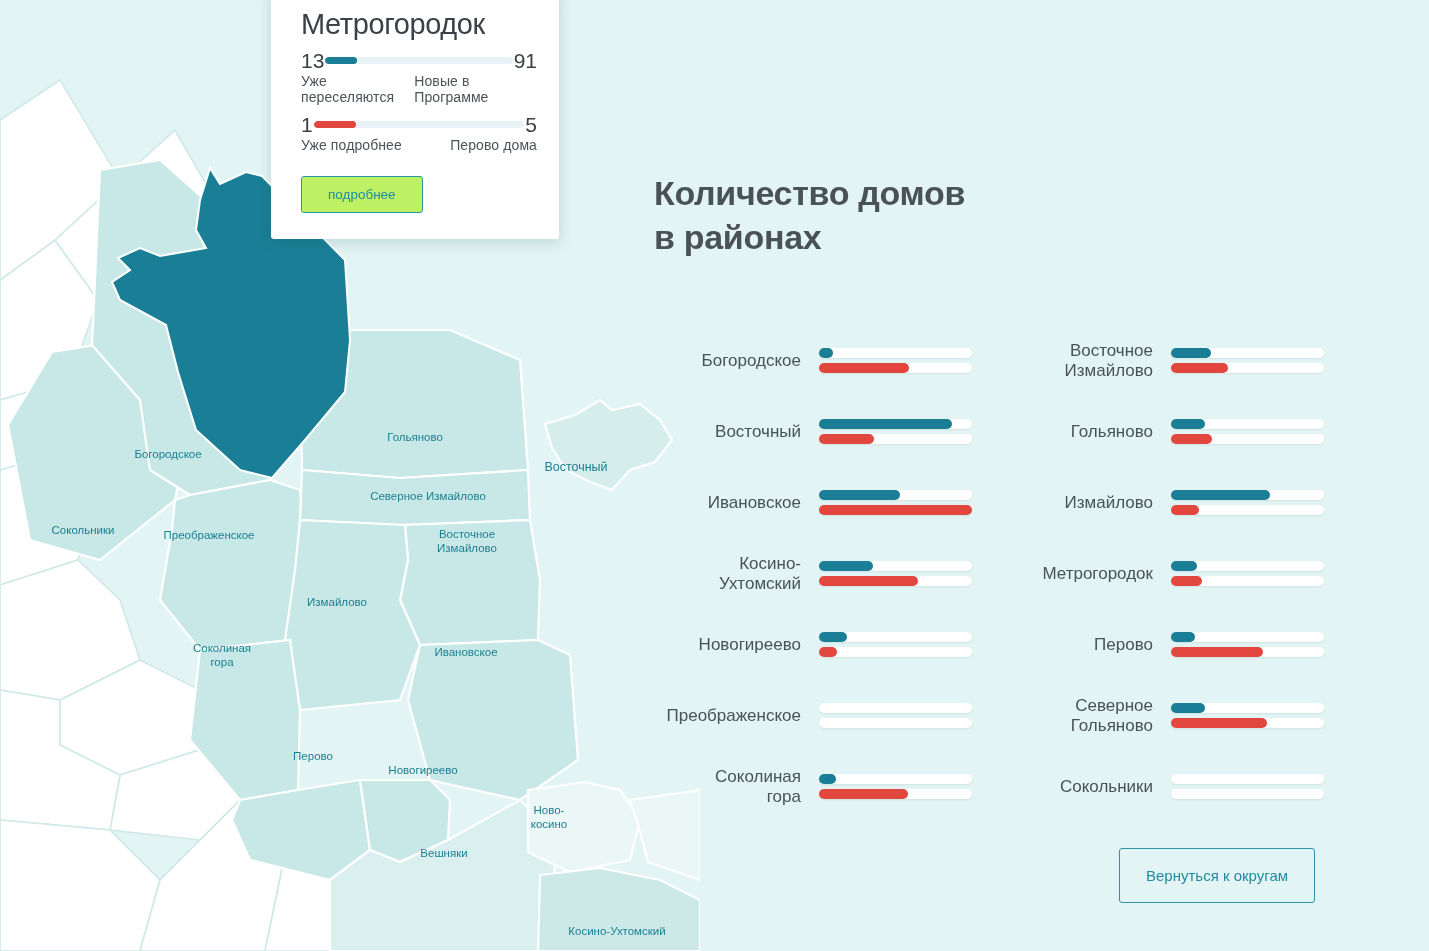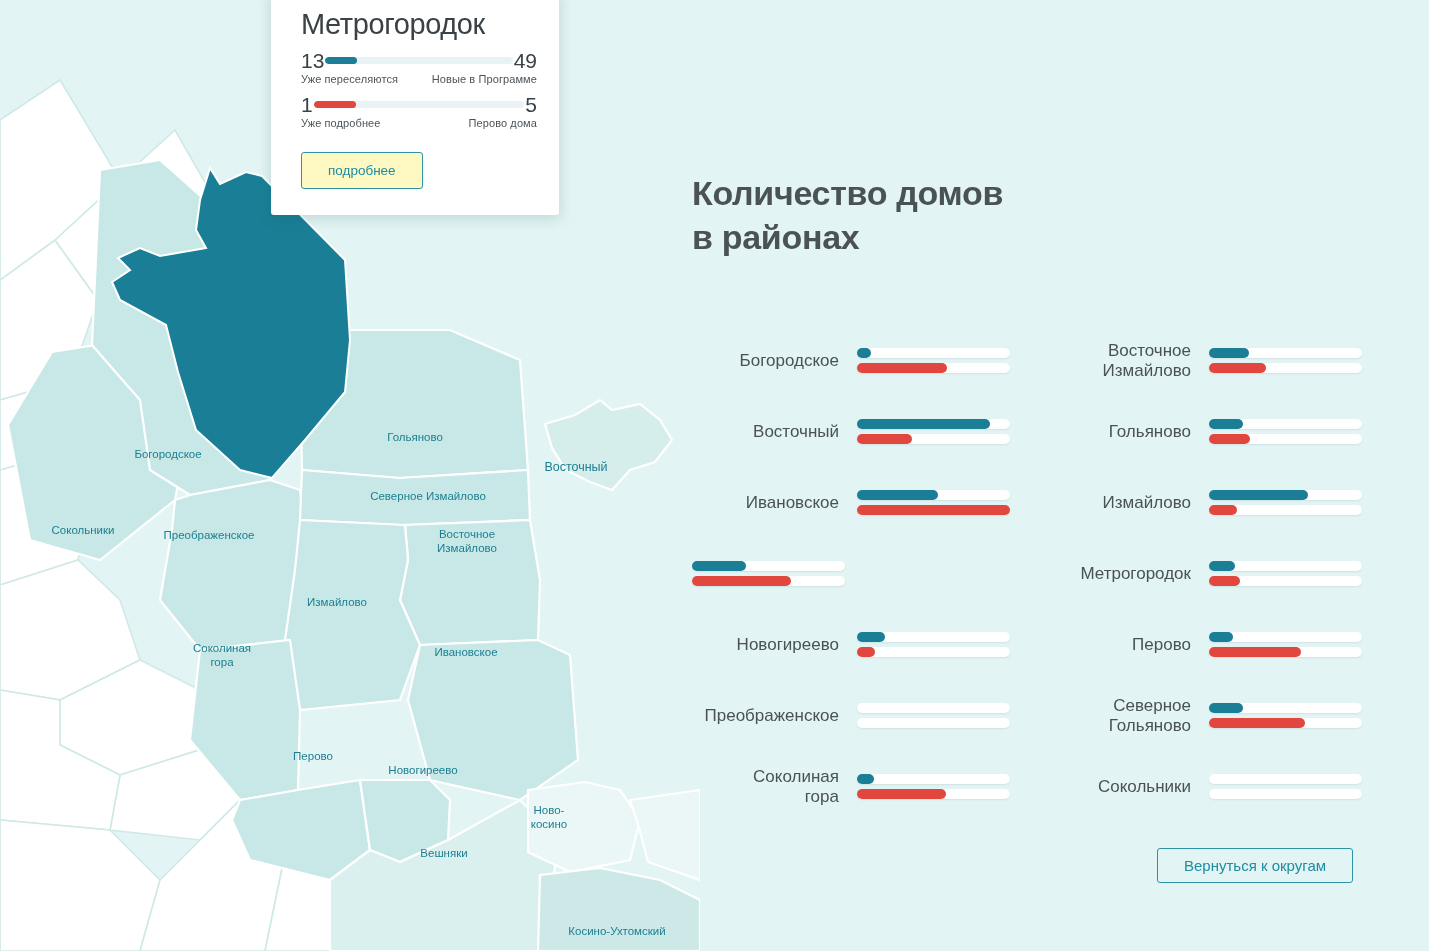--- a/index.html
+++ b/index.html
@@ -74,42 +74,42 @@
   }
   .mini-fill {
     position: absolute; left: 0; top: 0; bottom: 0;
     border-radius: 4px;
   }
   .mini-fill.teal { background: #1a7f96; }
   .mini-fill.red  { background: #e2473f; }
   .mini-caps {
     display: flex;
     justify-content: space-between;
-    font-size: 11px;
+    font-size: 14px;
     color: #4c5358;
     margin-top: 2px;
     letter-spacing: .1px;
   }
   #tooltip-btn {
     margin-top: 14px;
     display: inline-block;
     border: 1px solid #2d94a8;
     border-radius: 3px;
     color: #1f8ca1;
-    background: #fef9c3;
+    background: #bef264;
     font-size: 13.5px;
     padding: 10px 26px;
     cursor: pointer;
     font-family: "Liberation Sans", sans-serif;
   }
 
   
   #chart-panel {
     position: absolute;
-    left: 692px; top: 0;
+    left: 654px; top: 0;
     width: 737px; height: 680px;
   }
   #chart-title {
     position: absolute;
     left: 0; top: 172px;
     font-size: 34px;
     font-weight: 700;
     color: #4a5257;
     line-height: 1.28;
     letter-spacing: -0.3px;
@@ -162,21 +162,21 @@
   .fill.red  { background: #e2473f; }
 
   #back-button {
     position: absolute;
     left: 465px; top: 848px;
     border: 1px solid #2d94a8;
     border-radius: 3px;
     background: #e2f4f3;
     color: #1f8ca1;
     font-size: 15px;
-    padding: 8px 26px;
+    padding: 18px 26px;
     cursor: pointer;
     font-family: "Liberation Sans", sans-serif;
     white-space: nowrap;
   }
 </style>
 </head>
 <body>
 
 <div id="root">
 
@@ -265,21 +265,21 @@
 
   <div id="tooltip-card">
     <div id="tooltip-title">Метрогородок</div>
 
     <div class="mini-stat">
       <div class="mini-row">
         <span class="mini-num">13</span>
         <span class="mini-track">
           <span class="mini-fill teal" style="width:17%"></span>
         </span>
-        <span class="mini-num right">49</span>
+        <span class="mini-num right">91</span>
       </div>
       <div class="mini-caps">
         <span>Уже переселяются</span>
         <span>Новые в Программе</span>
       </div>
     </div>
 
     <div class="mini-stat">
       <div class="mini-row">
         <span class="mini-num">1</span>
@@ -362,20 +362,22 @@
           <div class="bars">
             <div class="track">
               <div class="fill teal" style="width: 65%;"></div>
             </div>
             <div class="track">
               <div class="fill red" style="width: 18%;"></div>
             </div>
           </div>
         </div>
         <div class="bar-row">
+          <div class="label">Косино-
+Ухтомский</div>
           <div class="bars">
             <div class="track">
               <div class="fill teal" style="width: 35%;"></div>
             </div>
             <div class="track">
               <div class="fill red" style="width: 65%;"></div>
             </div>
           </div>
         </div>
         <div class="bar-row">

